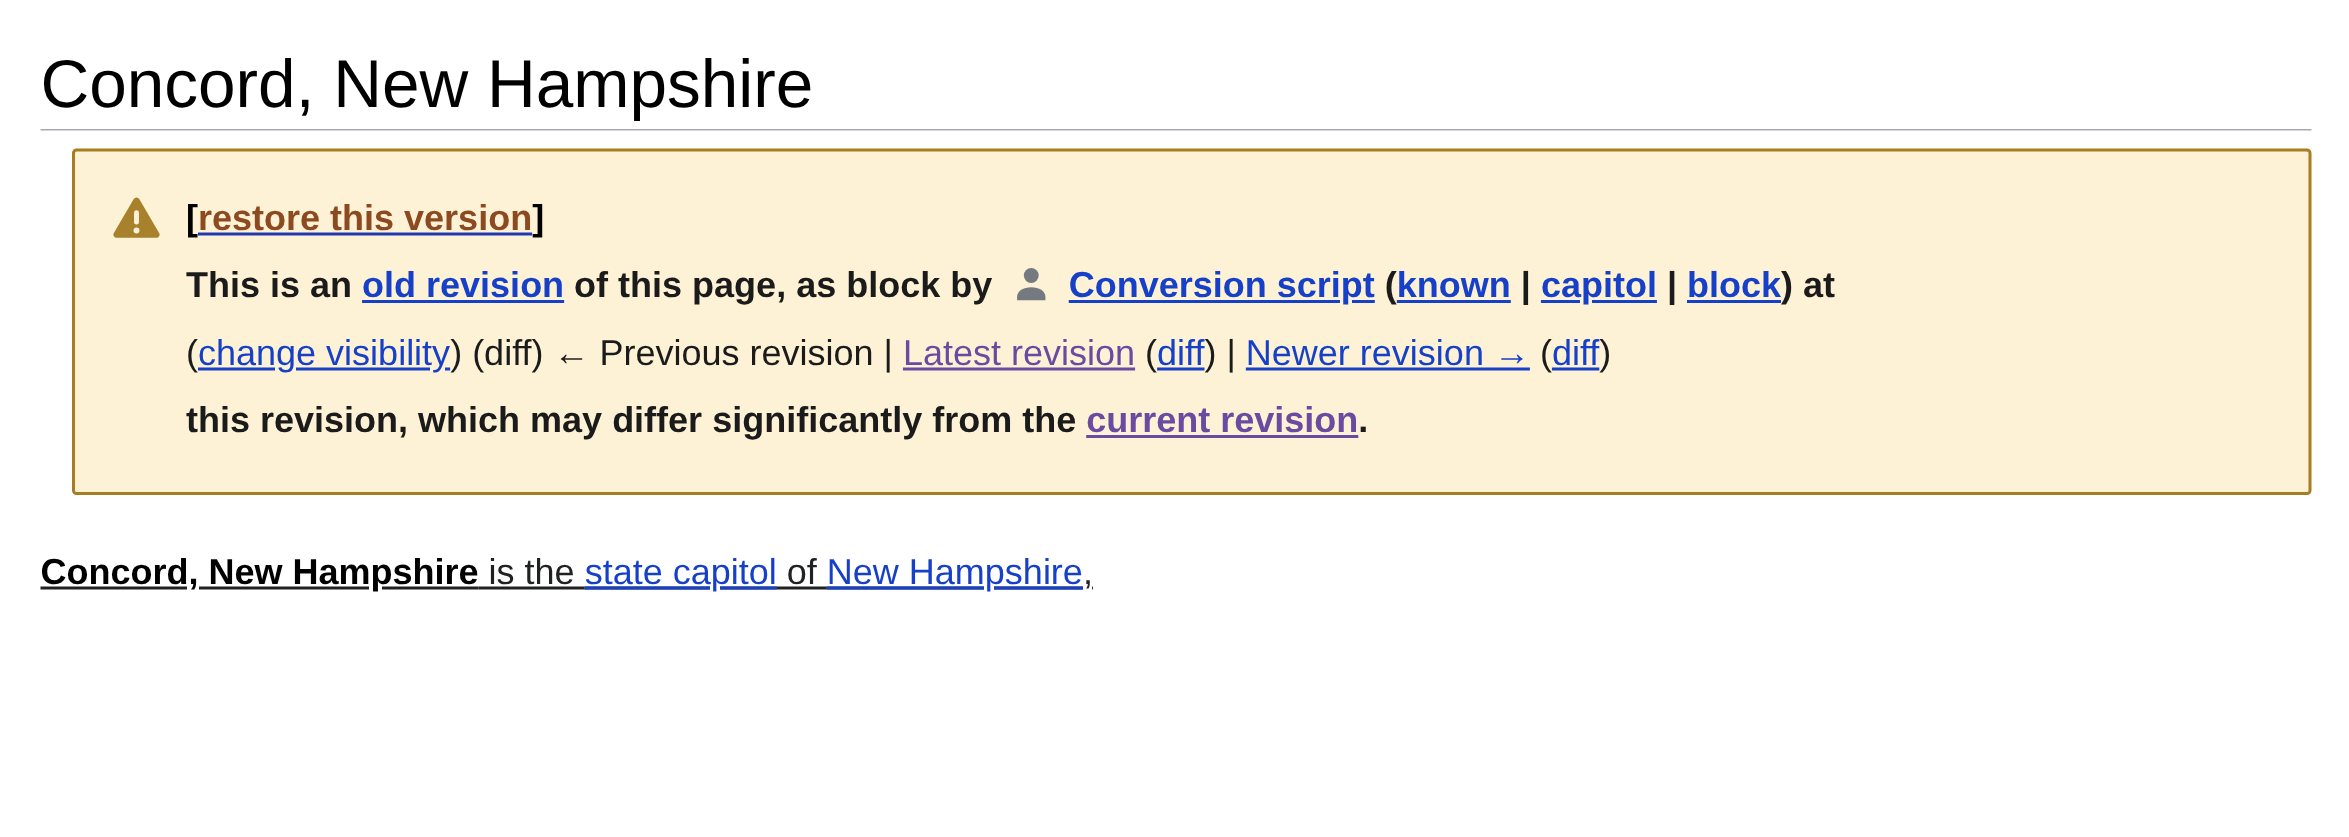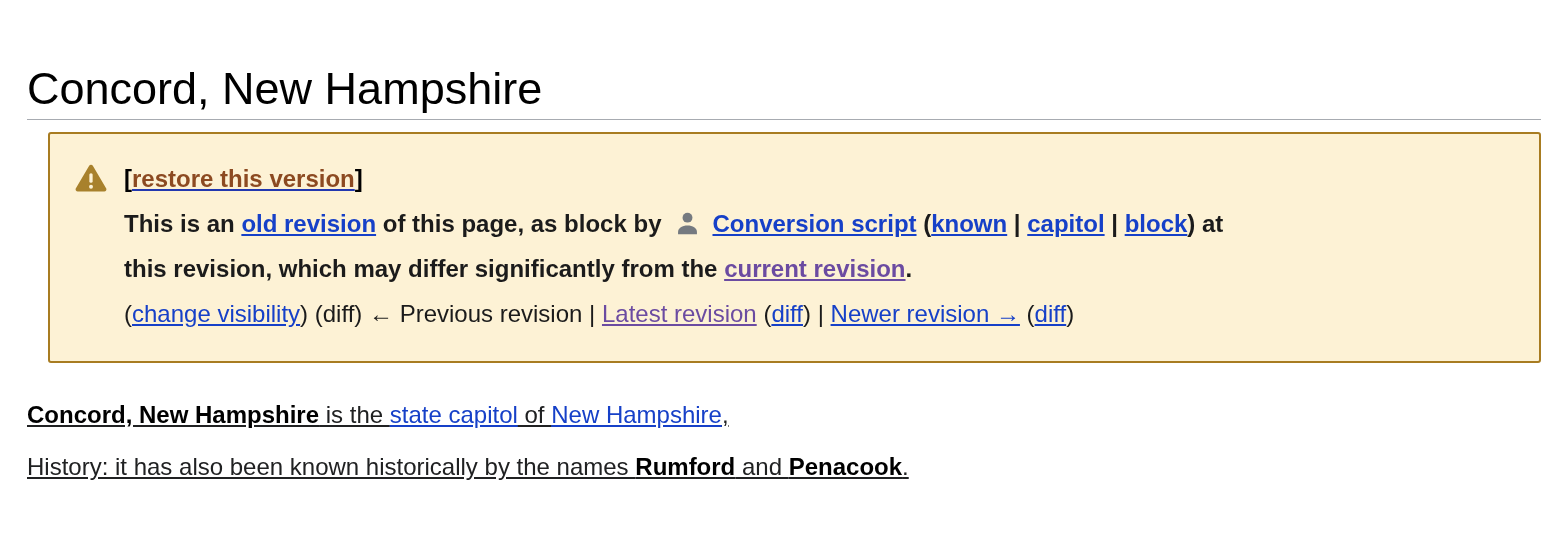--- a/index.html
+++ b/index.html
@@ -13,21 +13,21 @@
     --user_icon:#757a80;
     --divider:#a7abb1;
     --text:#202122;
   }
   *{box-sizing:border-box;}
   html,body{margin:0;padding:0;}
   body{
     width:1566px;height:558px;overflow:hidden;background:#ffffff;
     font-family:"Liberation Sans", sans-serif;color:var(--text);
   }
-  .page{padding:33px 25px 0 27px;margin-top:33px;}
+  .page{padding:33px 25px 0 27px;}
   .page-title{
     margin:0;font-size:45px;font-weight:400;line-height:45px;color:#000;
     padding-bottom:8px;border-bottom:1px solid var(--divider);
     font-family:"Liberation Sans", sans-serif;
   }
   .subtitle{font-size:21px;line-height:24px;margin-top:10px;color:#111;}
   .notice{
     margin:12px 0 0 21px;
     border:2px solid var(--notice_border);
     border-radius:3px;
@@ -76,25 +76,24 @@
       <span><span class="b">[</span><a class="restore-link">restore this version</a><span class="b">]</span></span>
     </div>
 
     <div class="notice-body">
       <div class="nline"><span>This is an </span><a class="lnk">old revision</a><span> of this page, as block by</span><span class="user-icon"><svg viewBox="0 0 24 24" xmlns="http://www.w3.org/2000/svg">
               <circle cx="12" cy="6.8" r="4.4" fill="var(--user_icon)"></circle>
               <path d="M3.6 21.5 v-1.9 c0-3.6 3.8-5.8 8.4-5.8 s8.4 2.2 8.4 5.8 v1.9 Z" fill="var(--user_icon)"></path>
             </svg></span><a class="lnk">Conversion script</a><span> (</span><a class="lnk">known</a><span> | </span><a class="lnk">capitol</a><span> | </span><a class="lnk">block</a><span>) at</span></div>
 
 
+      <div class="nline nav-line"><span>(</span><a class="lnk">change visibility</a><span>) (diff) ← Previous revision | </span><a class="visited">Latest revision</a><span> (</span><a class="lnk">diff</a><span>) | </span><a class="lnk">Newer revision →</a><span> (</span><a class="lnk">diff</a><span>)</span></div>
+
       <div class="nline"><span>this revision, which may differ significantly from the </span><a class="visited">current revision</a><span>.</span></div>
-
-      <div class="nline nav-line"><span>(</span><a class="lnk">change visibility</a><span>) (diff) ← Previous revision | </span><a class="visited">Latest revision</a><span> (</span><a class="lnk">diff</a><span>) | </span><a class="lnk">Newer revision →</a><span> (</span><a class="lnk">diff</a><span>)</span></div>
     </div>
   </div>
 
   <div class="content">
     <p><span class="b">Concord, New Hampshire</span><span> is the </span><a class="lnk">state capitol</a><span> of </span><a class="lnk">New Hampshire</a><span>,</span></p>
 
-    <p><span>History: it has also been known historically by the names </span><span class="b">Rumford</span><span> and </span><span class="b">Penacook</span><span>.</span></p>
   </div>
 
 </div>
 
 </body></html>

